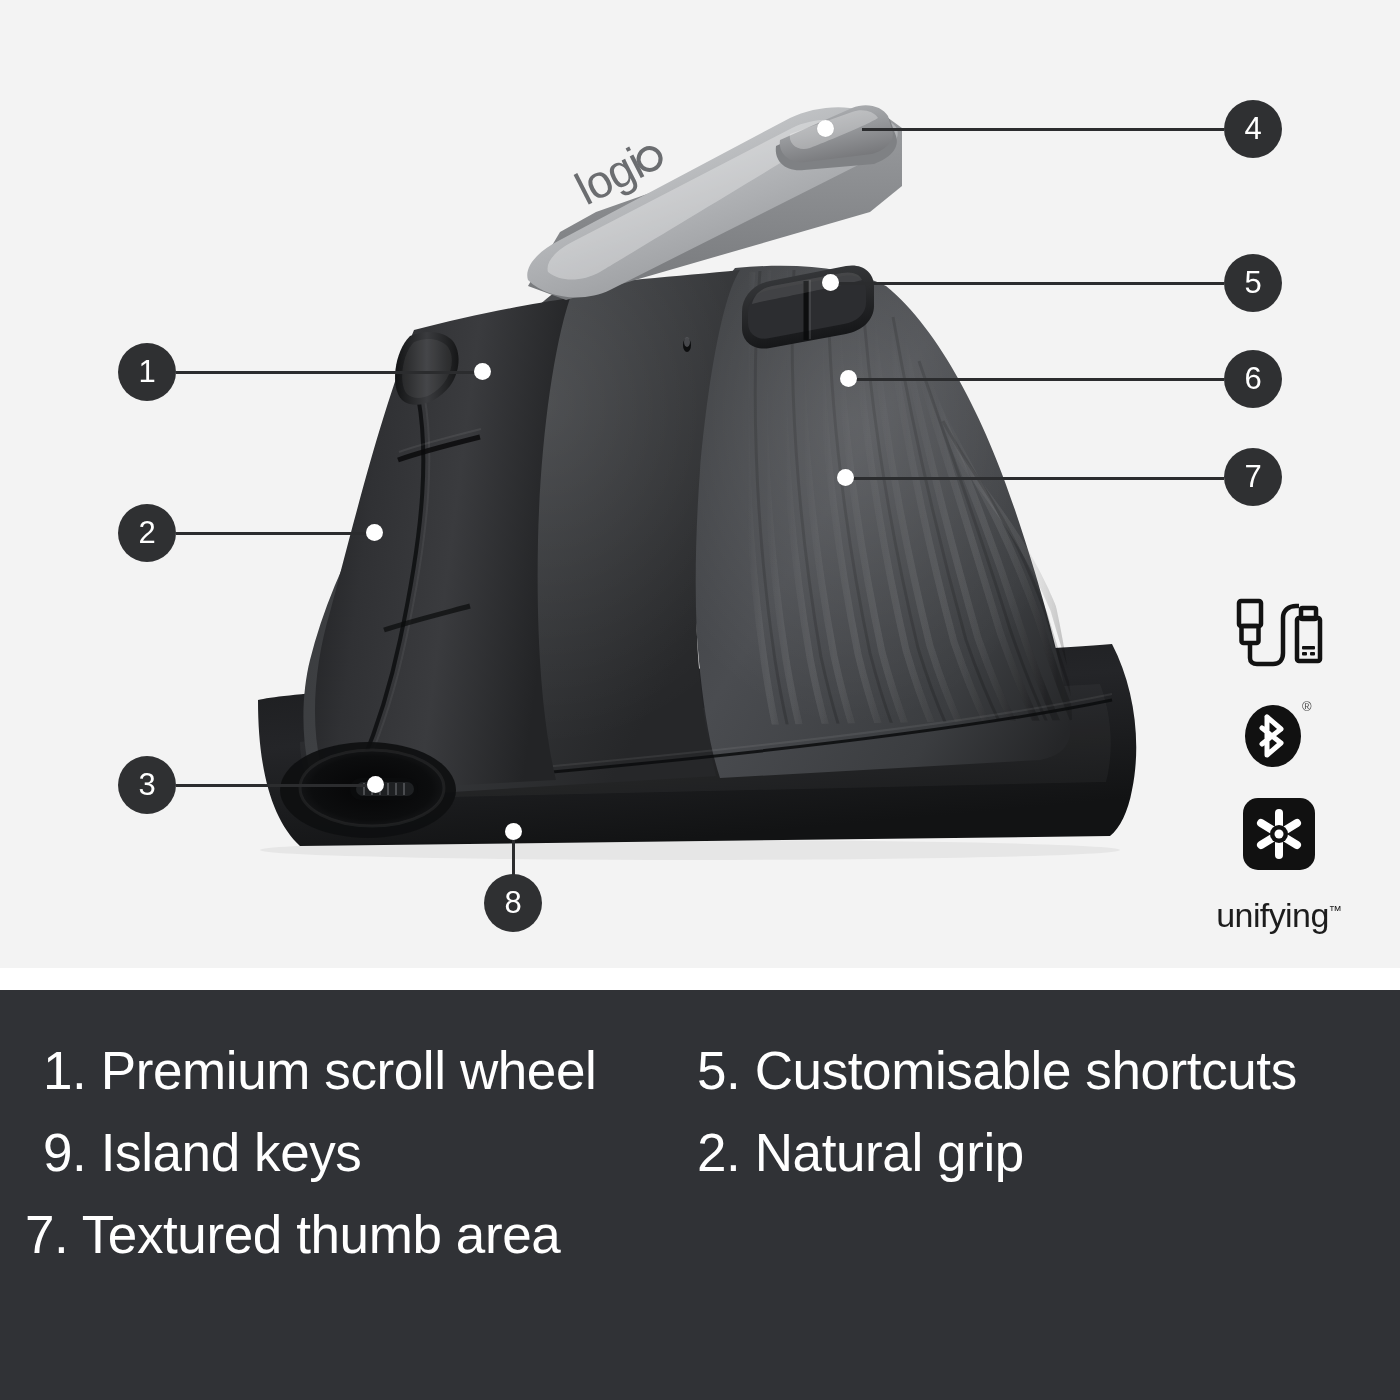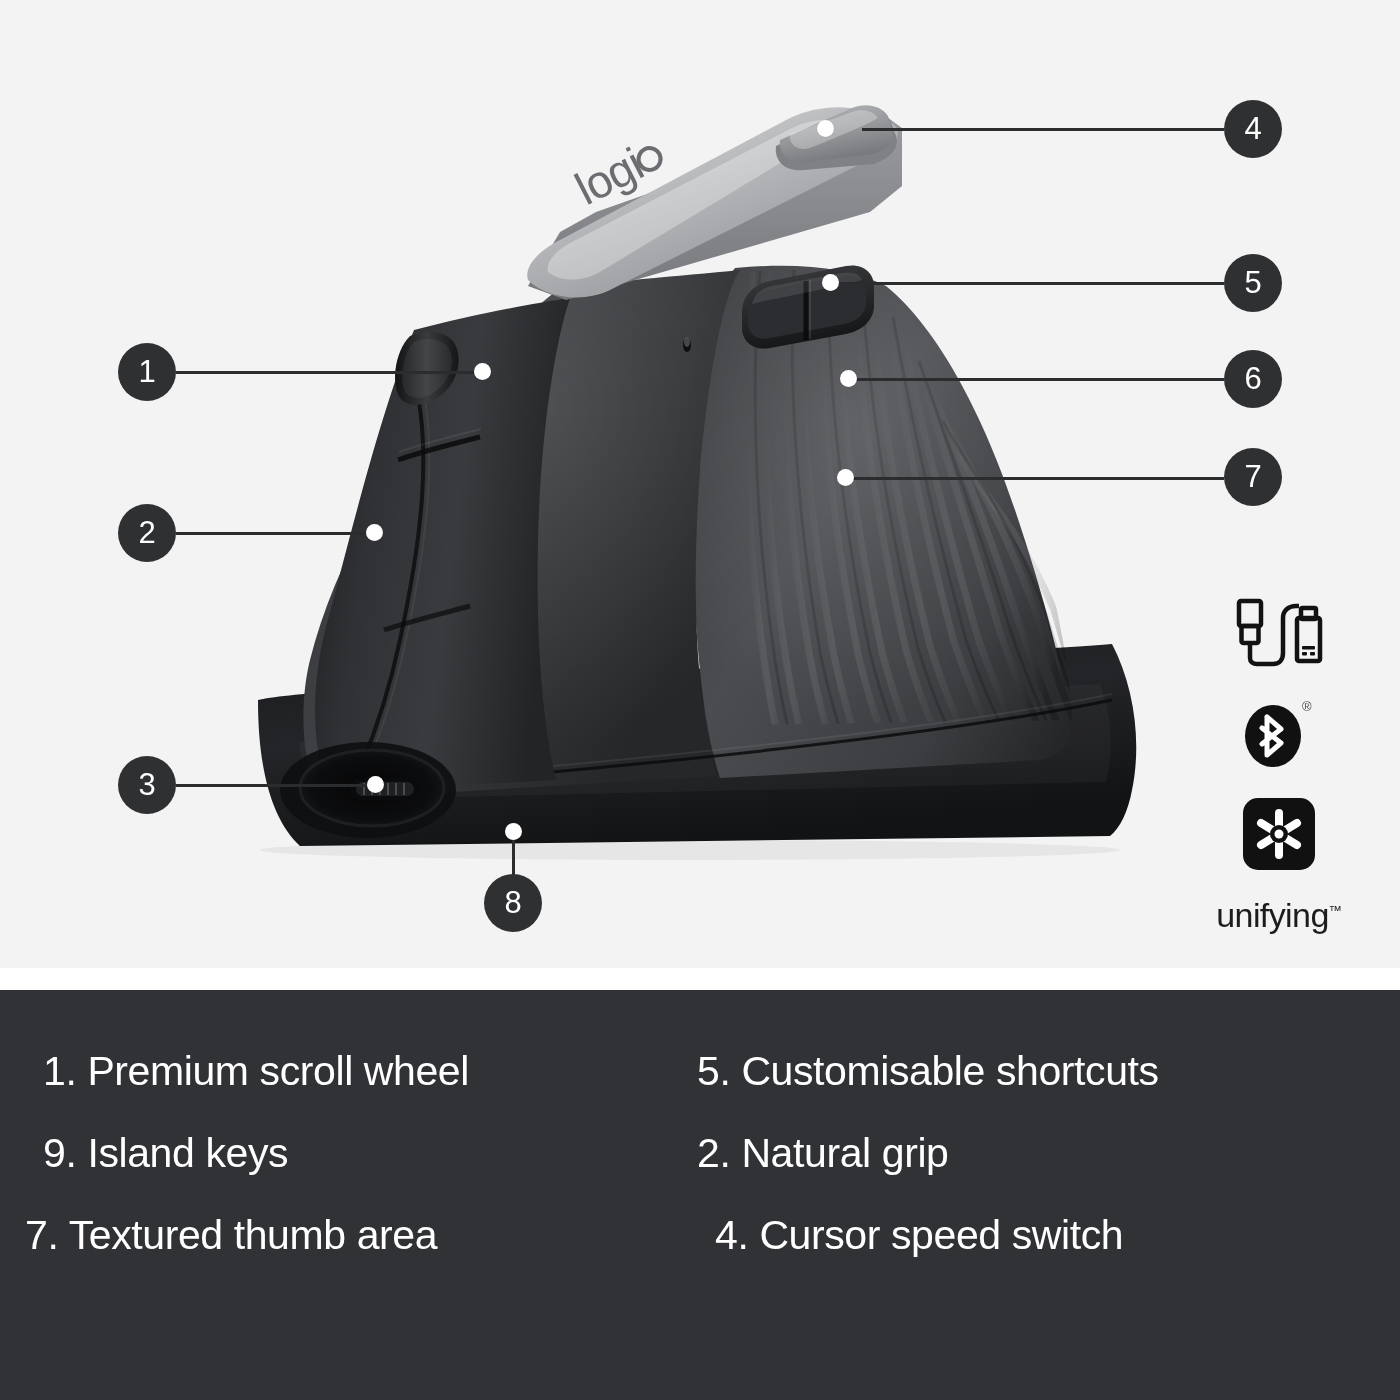--- a/index.html
+++ b/index.html
@@ -112,21 +112,21 @@
     box-sizing: border-box;
     padding: 40px 0 0 0;
   }
   #legend-grid {
     display: grid;
     grid-template-columns: 672px 1fr;
     row-gap: 0px;
   }
   .legend-item {
     color: #ffffff;
-    font-size: 41px;
+    font-size: 53px;
     font-weight: 400;
     line-height: 82px;
     letter-spacing: -0.4px;
     white-space: nowrap;
     font-family: "Liberation Sans", sans-serif;
   }
   .legend-col-left  { padding-left: 43px; }
   .legend-col-right { padding-left: 25px; }
 </style>
 </head>
@@ -479,16 +479,15 @@
   <div id="legend-grid">
 
     <div class="legend-item legend-col-left">1. Premium scroll wheel</div>
     <div class="legend-item legend-col-right">5. Customisable shortcuts</div>
 
     <div class="legend-item legend-col-left">9. Island keys</div>
     <div class="legend-item legend-col-right">2. Natural grip</div>
 
     <div class="legend-item legend-col-right">7. Textured thumb area</div>
 
-    <div class="legend-item legend-col-left">4. Cursor speed switch</div>
 
   </div>
 </div>
 
 </body></html>

